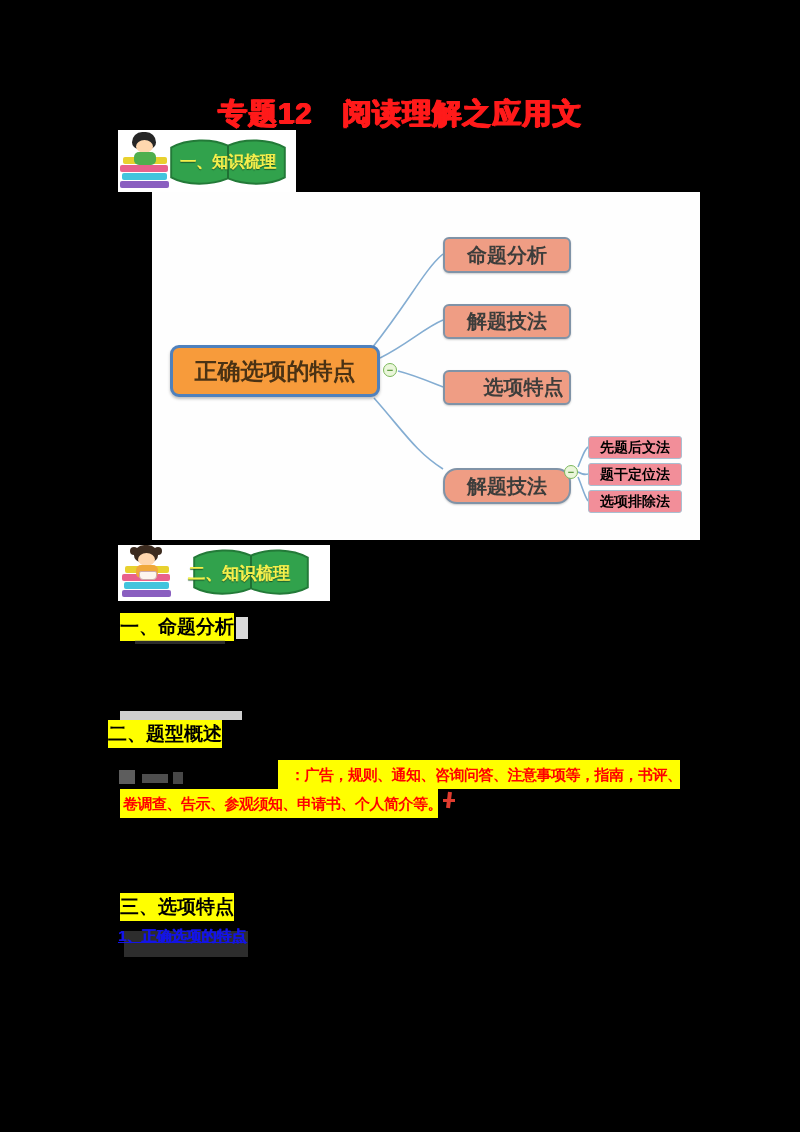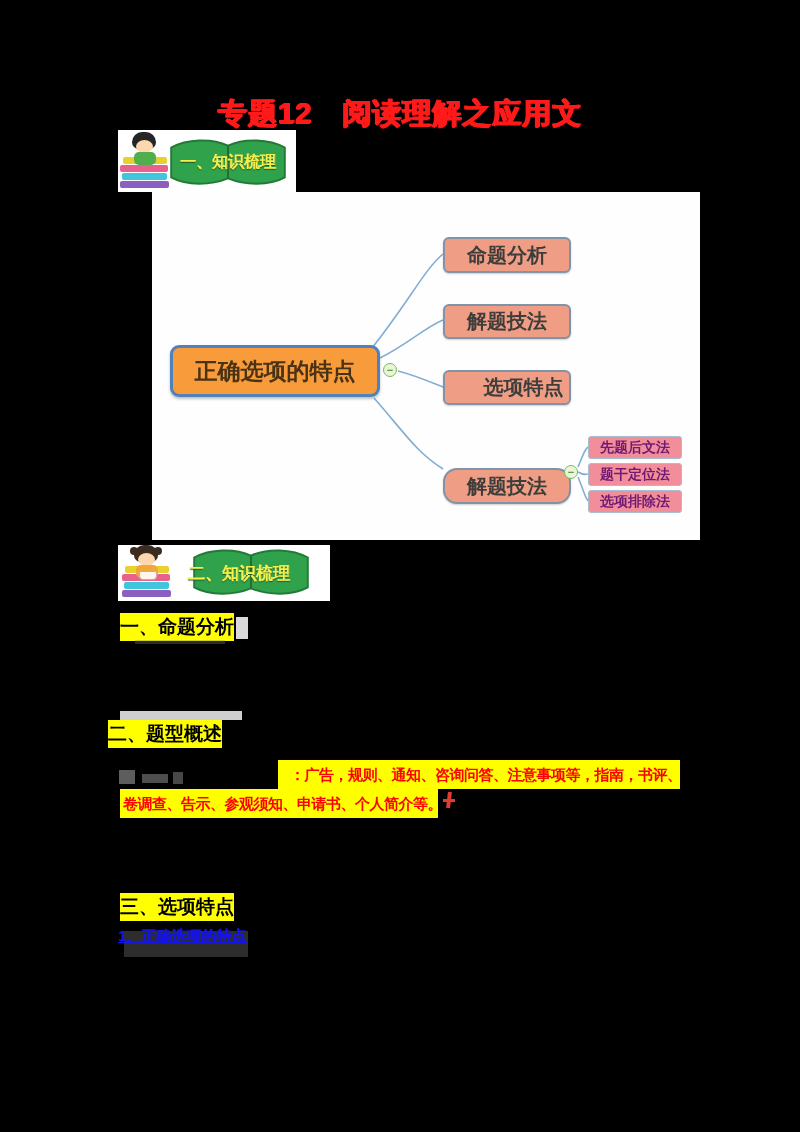--- a/index.html
+++ b/index.html
@@ -65,21 +65,21 @@
   .branch-node{
     width:128px;background:#ef9d84;border:2px solid #8093a7;border-radius:6px;
     font-size:20px;font-weight:bold;color:#3d3d3b;box-shadow:0 1px 2px rgba(0,0,0,.2);
   }
   .bn1{left:291px;top:45px;height:36px;}
   .bn2{left:291px;top:112px;height:35px;}
   .bn3{left:291px;top:178px;height:35px;padding-left:33px;}
   .bn4{left:291px;top:276px;height:36px;border-radius:14px;}
   .leaf-node{
     left:436px;width:94px;height:23px;background:#f28e99;border:1px solid #a9bfd1;border-radius:3px;
-    font-size:14px;font-weight:bold;color:#701a75;
+    font-size:14px;font-weight:bold;color:#000000;
   }
   .ln1{top:244px;} .ln2{top:271px;} .ln3{top:298px;}
   .collapse{
     width:14px;height:14px;border-radius:50%;background:#eaf6da;border:1px solid #7cb85c;
     color:#5c9a3f;font-size:11px;line-height:12px;text-align:center;font-weight:bold;box-sizing:border-box;
   }
   .cl1{left:231px;top:171px;} .cl2{left:412px;top:273px;}
 
   
   .hl-heading{

